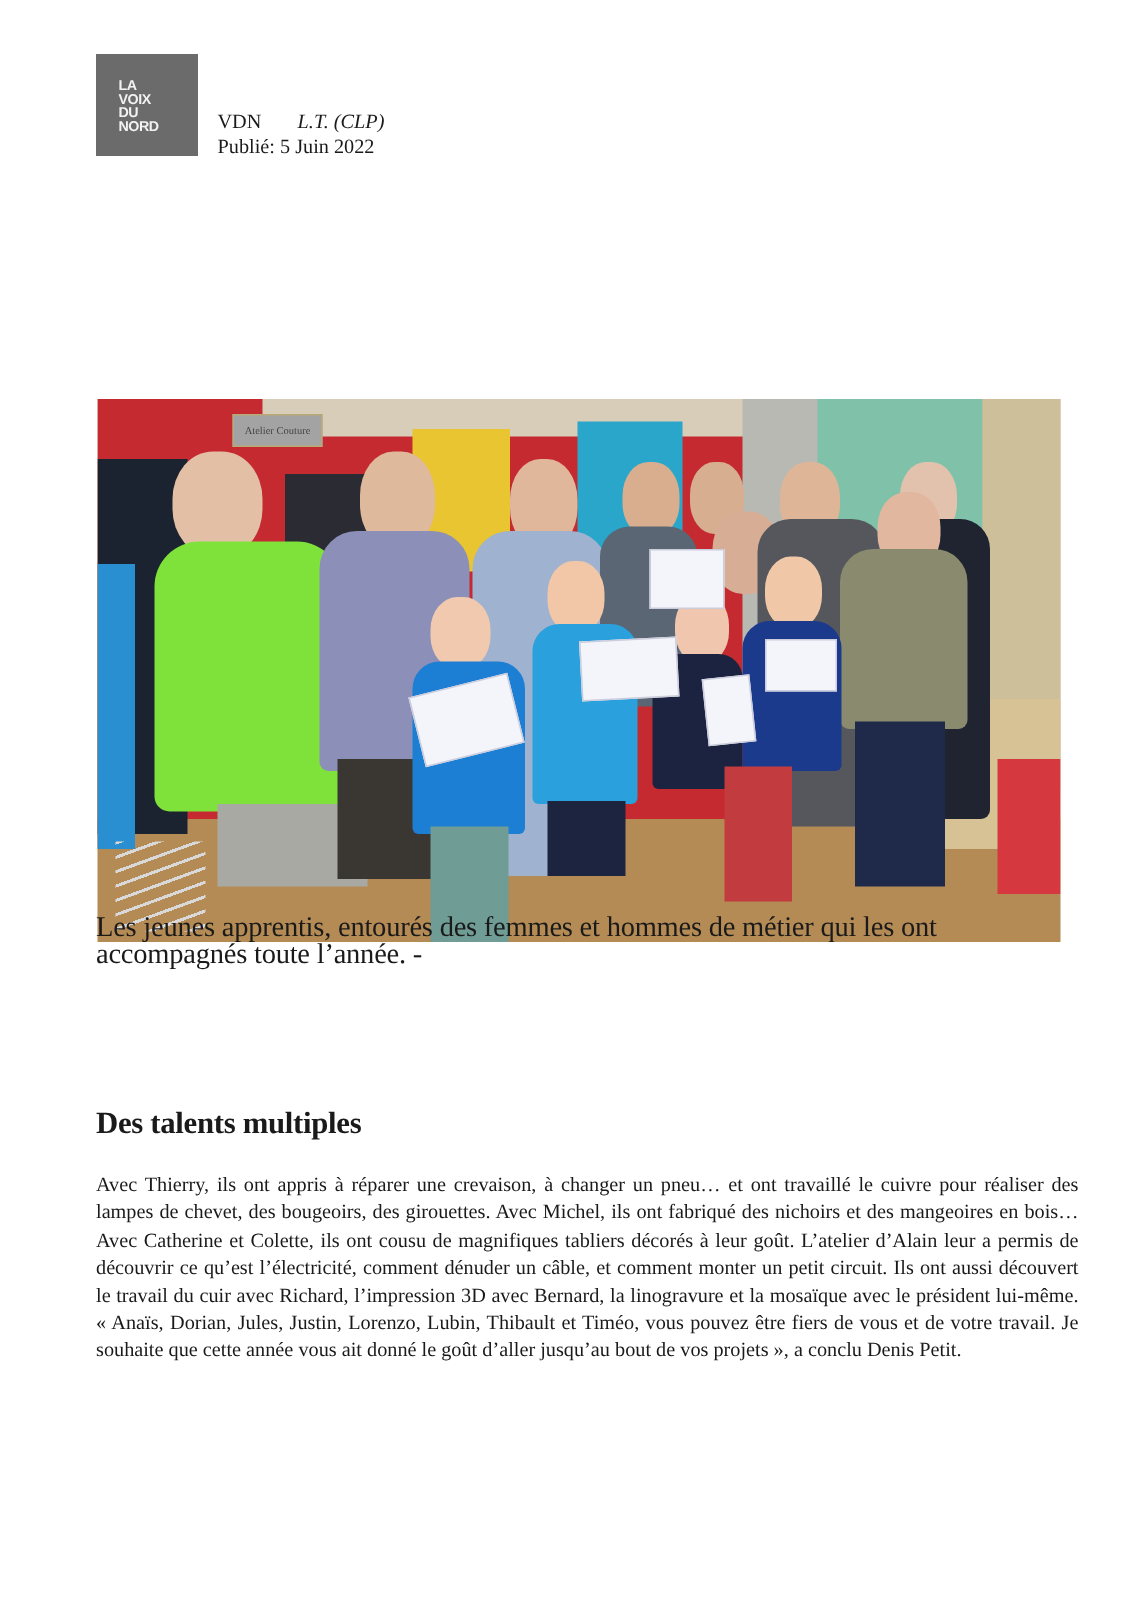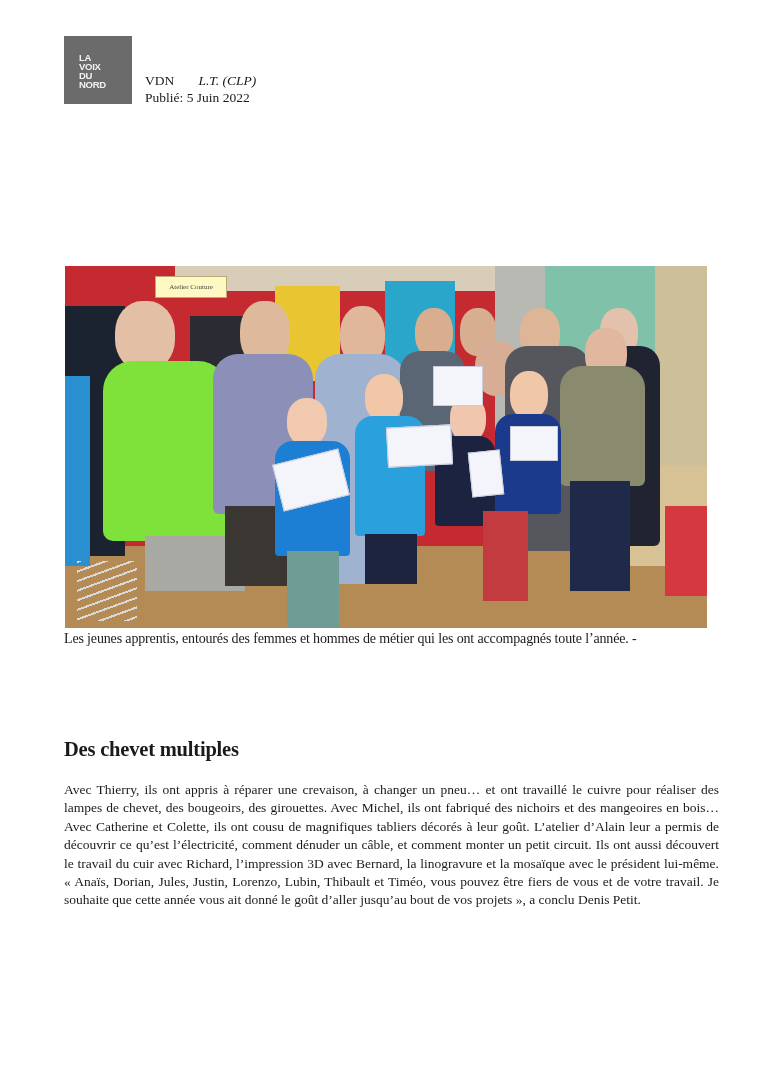--- a/index.html
+++ b/index.html
@@ -40,22 +40,22 @@
       font-size: 13.5px; line-height: 18px;
     }
 
     .photo {
       position: absolute; left: 65px; top: 266px; width: 642px; height: 362px;
       overflow: hidden; background: #c9b48f;
     }
     .photo div { position: absolute; }
 
     .caption {
-      position: absolute; left: 64px; top: 630px; width: 660px;
-      font-size: 14px; line-height: 18px; letter-spacing: -0.15px;
+      position: absolute; left: 64px; top: 610px; width: 660px;
+      font-size: 19px; line-height: 18px; letter-spacing: -0.15px;
     }
 
     .p1 {
       position: absolute; left: 64px; top: 666px; width: 655px;
       font-size: 13.5px; line-height: 18.5px; text-align: justify;
     }
 
     .subhead {
       position: absolute; left: 64px; top: 736px;
       font-size: 20.5px; line-height: 26px; font-weight: bold; letter-spacing: -0.2px;
@@ -93,21 +93,21 @@
 
   <div class="photo">
 
     <div style="left:0;top:0;width:440px;height:300px;background:#c42a30;"></div>
     <div style="left:110px;top:0;width:340px;height:25px;background:#d8cdb9;"></div>
     <div style="left:430px;top:0;width:110px;height:230px;background:#b9b9b4;"></div>
     <div style="left:480px;top:0;width:110px;height:260px;background:#7fc2a9;"></div>
     <div style="left:590px;top:0;width:52px;height:260px;background:#cdbf9a;"></div>
     <div style="left:0;top:280px;width:642px;height:82px;background:#b58b55;"></div>
     <div style="left:560px;top:200px;width:82px;height:100px;background:#d7c296;"></div>
-    <div style="left:90px;top:10px;width:72px;height:22px;background:#fef9c3;border:1px solid #b9a977;font-size:7px;line-height:20px;text-align:center;color:#444;">Atelier Couture</div>
+    <div style="left:90px;top:10px;width:60px;height:22px;background:#a3a3a3;border:1px solid #b9a977;font-size:7px;line-height:20px;text-align:center;color:#444;">Atelier Couture</div>
 
     <div style="left:0;top:40px;width:60px;height:250px;background:#1c2330;"></div>
     <div style="left:0;top:110px;width:25px;height:190px;background:#2a8fd0;"></div>
     <div style="left:125px;top:50px;width:55px;height:110px;background:#2b2b33;"></div>
     <div style="left:210px;top:20px;width:65px;height:95px;background:#e8c531;"></div>
     <div style="left:320px;top:15px;width:70px;height:90px;background:#29a6c9;"></div>
     <div style="left:12px;top:295px;width:60px;height:60px;background:repeating-linear-gradient(160deg,#d9d9d9 0 2px,transparent 2px 9px);"></div>
 
     <div style="left:50px;top:35px;width:60px;height:70px;border-radius:45%;background:#e3c0a5;"></div>
     <div style="left:38px;top:95px;width:125px;height:180px;border-radius:30px 30px 10px 10px;background:#7ee23a;"></div>
@@ -145,17 +145,17 @@
     <div style="left:212px;top:190px;width:68px;height:48px;background:#f4f5fb;transform:rotate(-14deg);border:1px solid #ccd;"></div>
     <div style="left:322px;top:160px;width:65px;height:40px;background:#f4f5fb;transform:rotate(-3deg);border:1px solid #ccd;"></div>
     <div style="left:368px;top:100px;width:50px;height:40px;background:#f4f5fb;border:1px solid #ccd;"></div>
     <div style="left:405px;top:185px;width:32px;height:45px;background:#f4f5fb;transform:rotate(-6deg);border:1px solid #ccd;"></div>
     <div style="left:445px;top:160px;width:48px;height:35px;background:#f4f5fb;border:1px solid #ccd;"></div>
   </div>
 
   <p class="caption">Les jeunes apprentis, entourés des femmes et hommes de métier qui les ont accompagnés toute l’année. -</p>
 
 
-  <h2 class="subhead">Des chevet multiples</h2>
+  <h2 class="subhead">Des talents multiples</h2>
 
   <p class="p2"><span>Avec Thierry, ils ont appris à réparer une crevaison, à changer un pneu… et ont travaillé le cuivre pour réaliser des lampes de chevet, des bougeoirs, des girouettes. Avec Michel, ils ont fabriqué des nichoirs et des mangeoires en bois… Avec Catherine et Colette, ils ont cousu de magnifiques tabliers décorés à leur goût. L’atelier d’Alain leur a permis de découvrir ce qu’est l’électricité, comment dénuder un câble, et comment monter un petit circuit. Ils ont aussi découvert le travail du cuir avec Richard, l’impression 3D avec Bernard, la linogravure et la mosaïque avec le président lui-même. </span><span class="quote">« Anaïs, Dorian, Jules, Justin, Lorenzo, Lubin, Thibault et Timéo, vous pouvez être fiers de vous et de votre travail. Je souhaite que cette année vous ait donné le goût d’aller jusqu’au bout de vos projets  »</span><span>, a conclu Denis Petit.</span></p>
 
 </div>
 
 </body></html>

